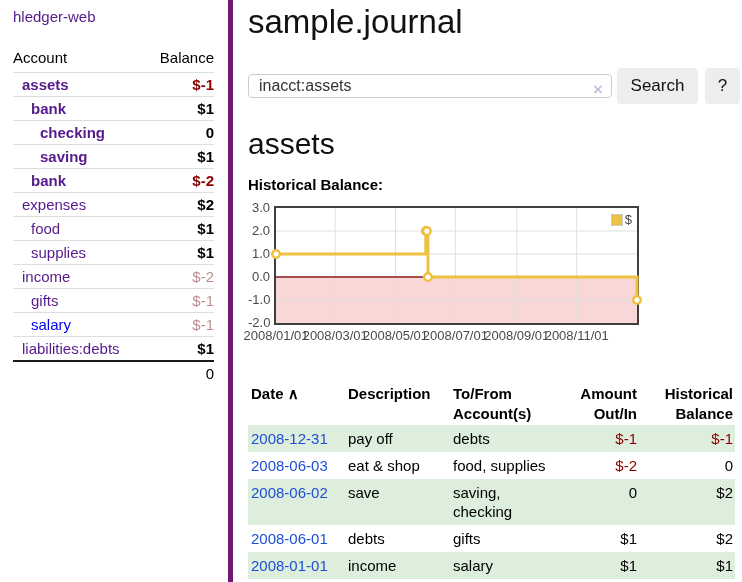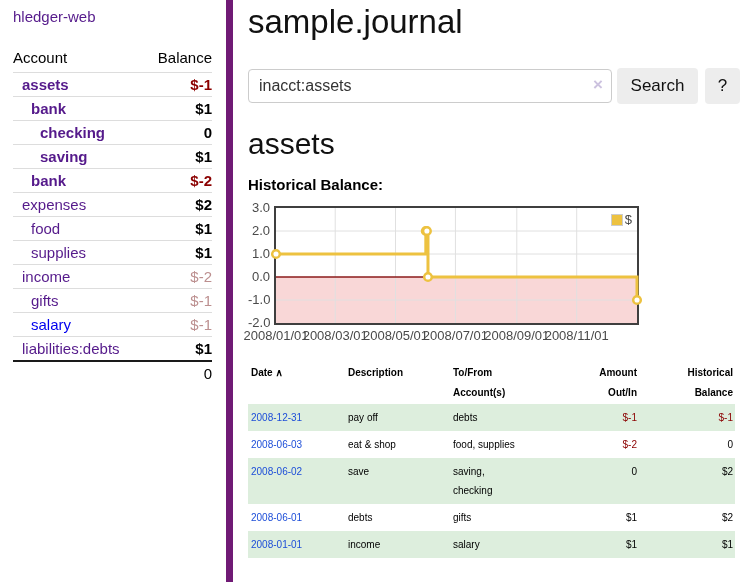--- a/index.html
+++ b/index.html
@@ -5,60 +5,60 @@
   * { box-sizing: border-box; }
   html,body { margin:0; padding:0; }
   body {
     width:742px; height:582px; overflow:hidden;
     background:#fff; color:#000;
     font-family:"Liberation Sans", sans-serif;
     display:flex;
   }
 
   
-  .sidebar { width:233px; min-width:233px; border-right:7px solid #701a75; padding:8px 0 1px 13px; }
+  .sidebar { width:233px; min-width:233px; border-right:5px solid #701a75; padding:8px 0 1px 13px; }
   a.plink { color:#551A8B; text-decoration:none; cursor:pointer; }
   a.bluelink { color:#0000EE; text-decoration:none; cursor:pointer; }
   .app-title { font-size:15px; }
   .nav { margin-top:47px; font-size:15px; }
   .acct-table { margin-top:22px; padding-right:14px; font-size:15px; }
   .acct-head { display:flex; justify-content:space-between; padding:2px 0 6px 0; }
   .acct-row { display:flex; justify-content:space-between; align-items:baseline; border-top:1px solid #ddd; padding:3px 0; line-height:17px; }
   .acct-row a.b { font-weight:bold; }
   .bal { font-weight:bold; }
   .bal.neg { color:#8B0000; }
   .bal.dim { color:#BC8F8F; font-weight:normal; }
   .acct-total { display:flex; justify-content:flex-end; border-top:2px solid #1a1a1a; padding:3px 0; line-height:17px; }
 
   
   .main { flex:1; padding:2px 6px 0 15px; }
   h1.page-title { font-size:33px; font-weight:400; margin:0; line-height:40px; color:#111; }
   .searchrow { display:flex; align-items:center; margin-top:26px; }
   .inputwrap { position:relative; width:364px; }
   .inputwrap input {
-    width:100%; height:34px; border:1px solid #ccc; border-radius:4px;
+    width:100%; height:24px; border:1px solid #ccc; border-radius:4px;
     font-size:16px; color:#333; padding:0 30px 0 10px; font-family:inherit; outline:none;
   }
   .clear-x { position:absolute; right:9px; top:6px; color:#CCC2DF; font-size:17px; font-weight:bold; cursor:pointer; }
   .btn { background:#EDEDED; border:none; border-radius:4px; height:36px; font-size:17px; color:#111; font-family:inherit; cursor:pointer; }
   .btn.search { width:81px; margin-left:5px; }
   .btn.help { width:35px; margin-left:7px; }
   h2.acct-heading { font-size:30px; font-weight:400; margin:23px 0 0 0; line-height:34px; color:#111; }
   .chart-heading { font-size:15px; font-weight:bold; margin-top:15px; line-height:18px; }
 
   
   .chart { position:relative; margin-top:12px; height:140px; }
   .plot { position:absolute; left:26px; top:0; width:365px; height:119px; border:2px solid #3F3F3F; background:#fff; }
   .ylab { position:absolute; left:0; width:22px; text-align:right; font-size:13px; color:#4a4a4a; }
   .xlab { position:absolute; top:122px; font-size:13px; color:#4a4a4a; white-space:nowrap; transform:translateX(-50%); }
   .legend { position:absolute; top:4px; right:5px; display:flex; align-items:center; font-size:13px; color:#444; }
   .legend .swatch { width:12px; height:12px; border:1px solid #ccc; margin-right:2px; }
 
   
-  table.register { margin-top:16px; border-collapse:collapse; font-size:10px; width:487px; table-layout:fixed; }
+  table.register { margin-top:37px; border-collapse:collapse; font-size:15px; width:487px; table-layout:fixed; }
   .register th { font-weight:bold; text-align:left; padding:1px 8px 1px 3px; line-height:20px; vertical-align:top; }
   .register td { padding:4px 8px 4px 3px; line-height:19px; vertical-align:top; }
   .register th.r, .register td.r { text-align:right; padding-right:2px; }
   tr.hl { background:#DDEEDD; }
   a.datelink { color:#1d4ed8; text-decoration:none; cursor:pointer; }
   td.neg { color:#8B0000; }
   .sorticon { font-weight:bold; }
 </style>
 </head>
 <body>

